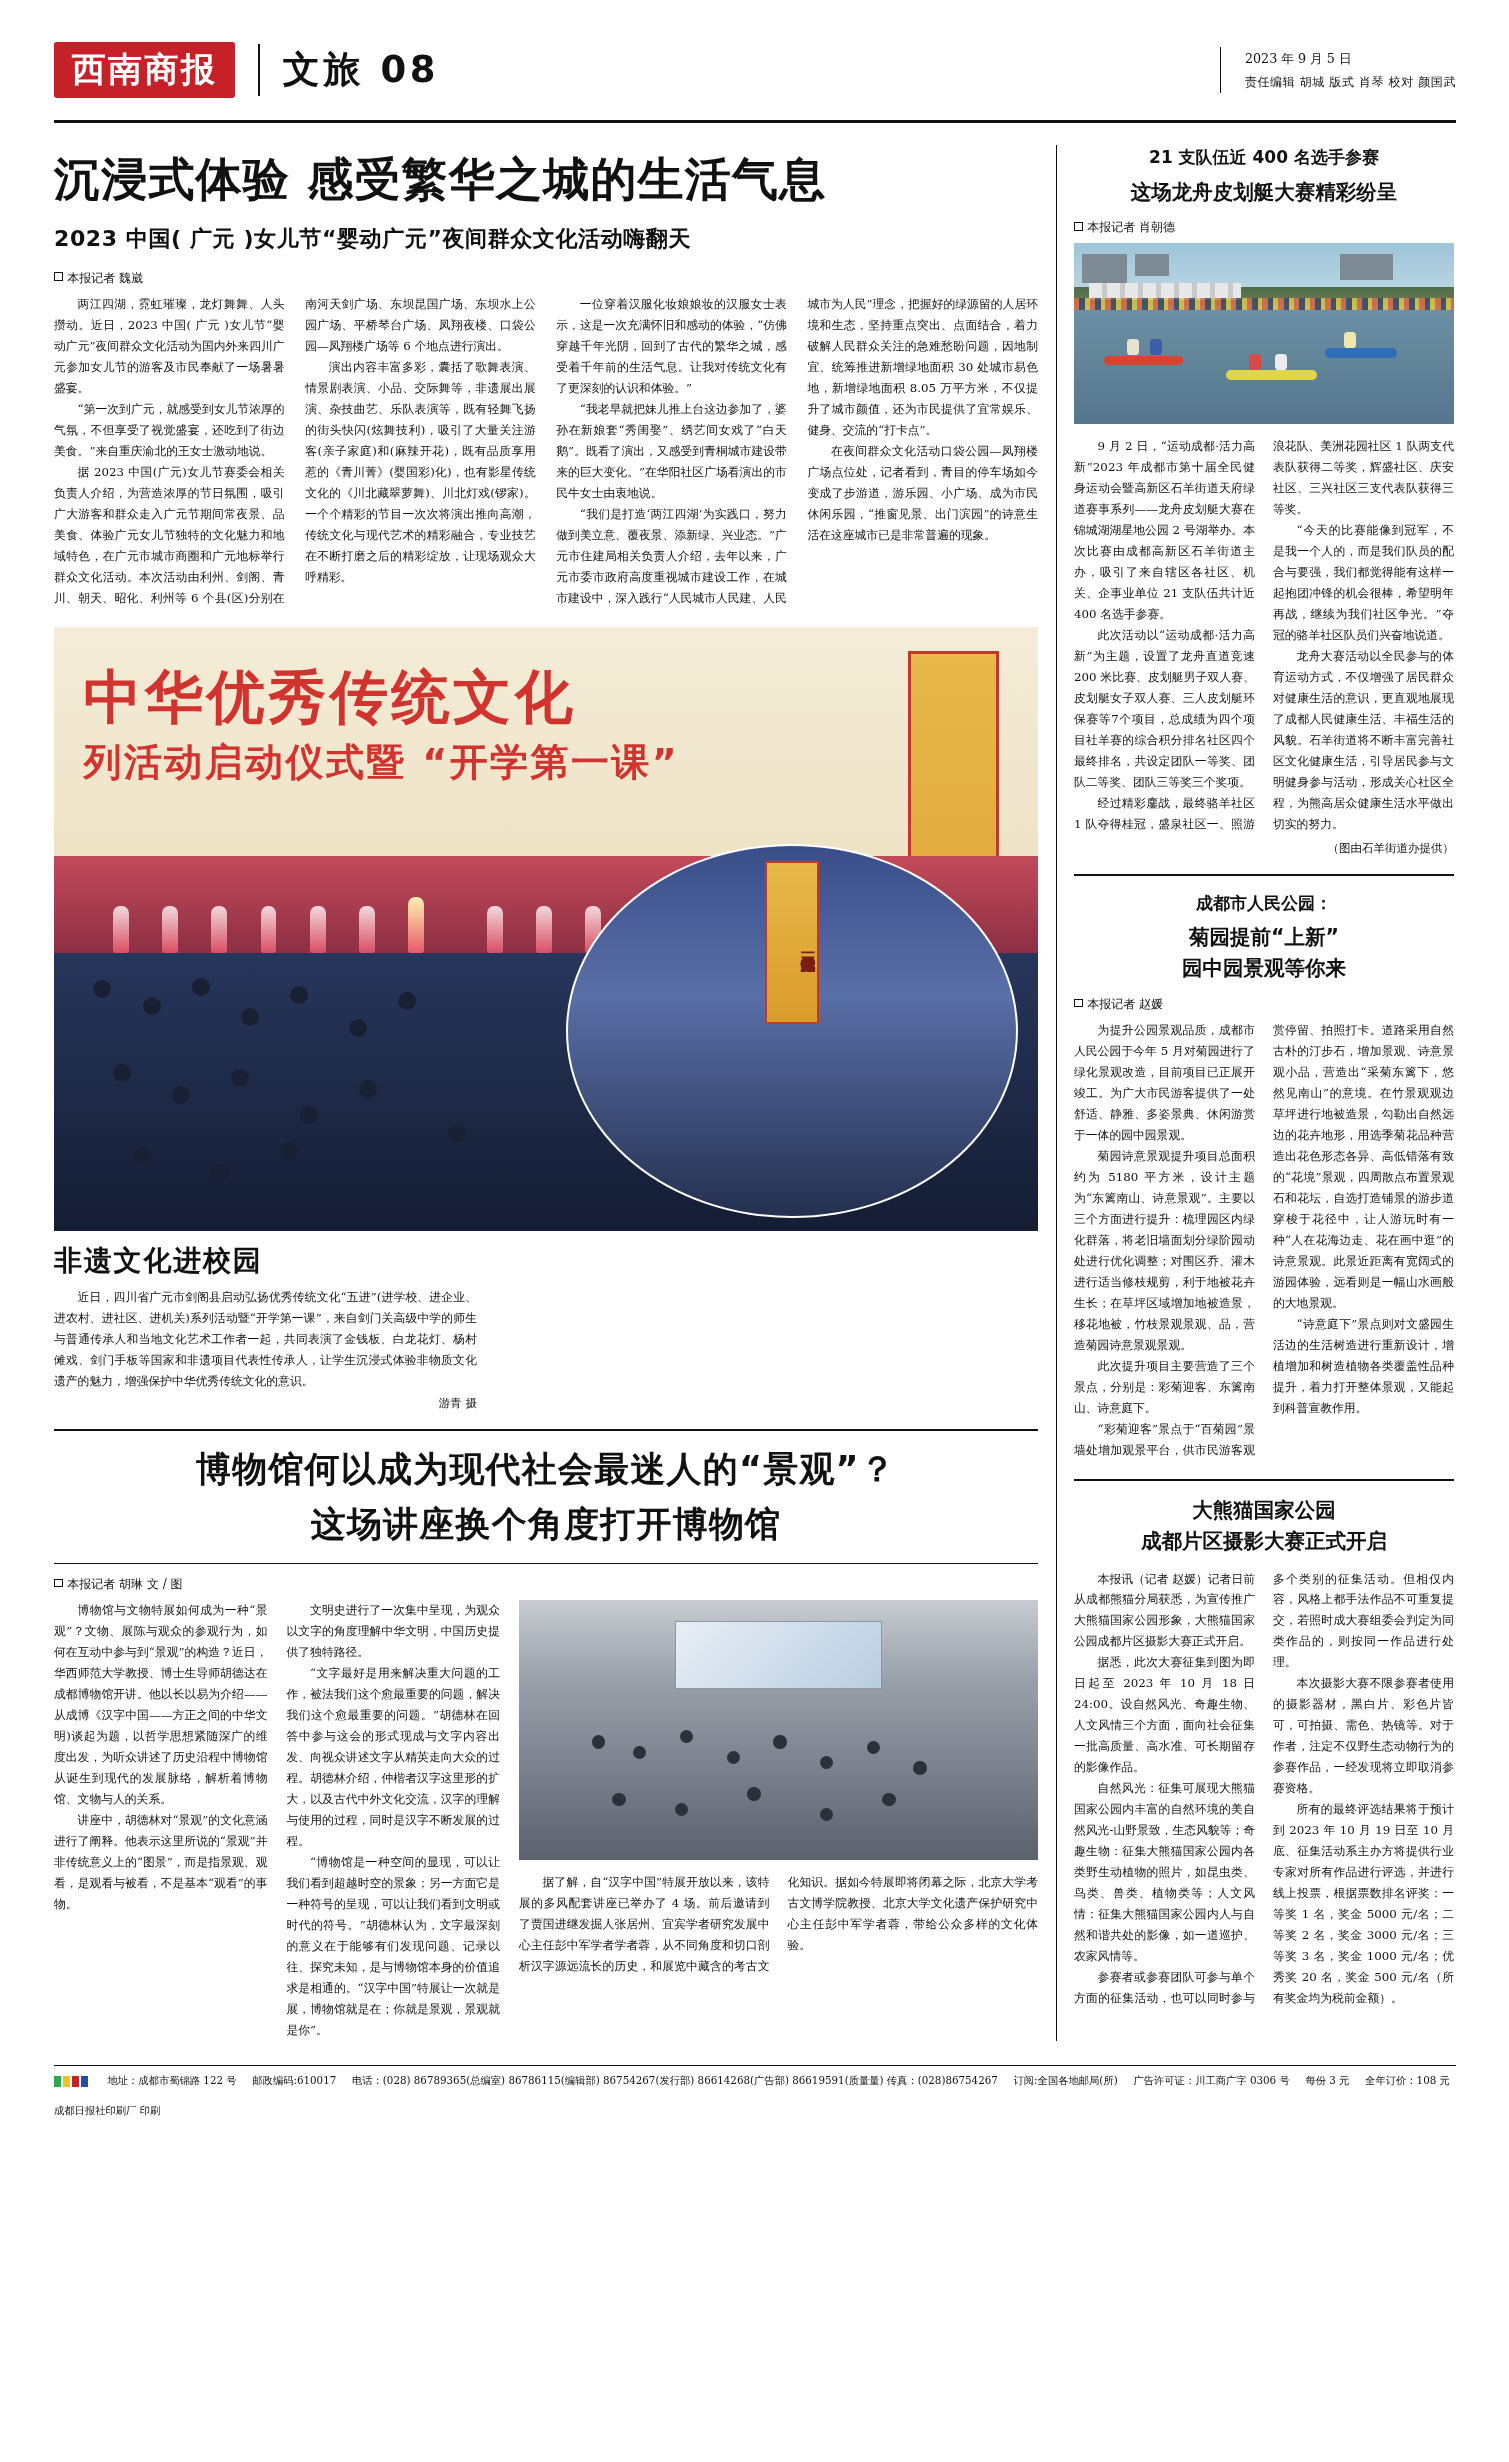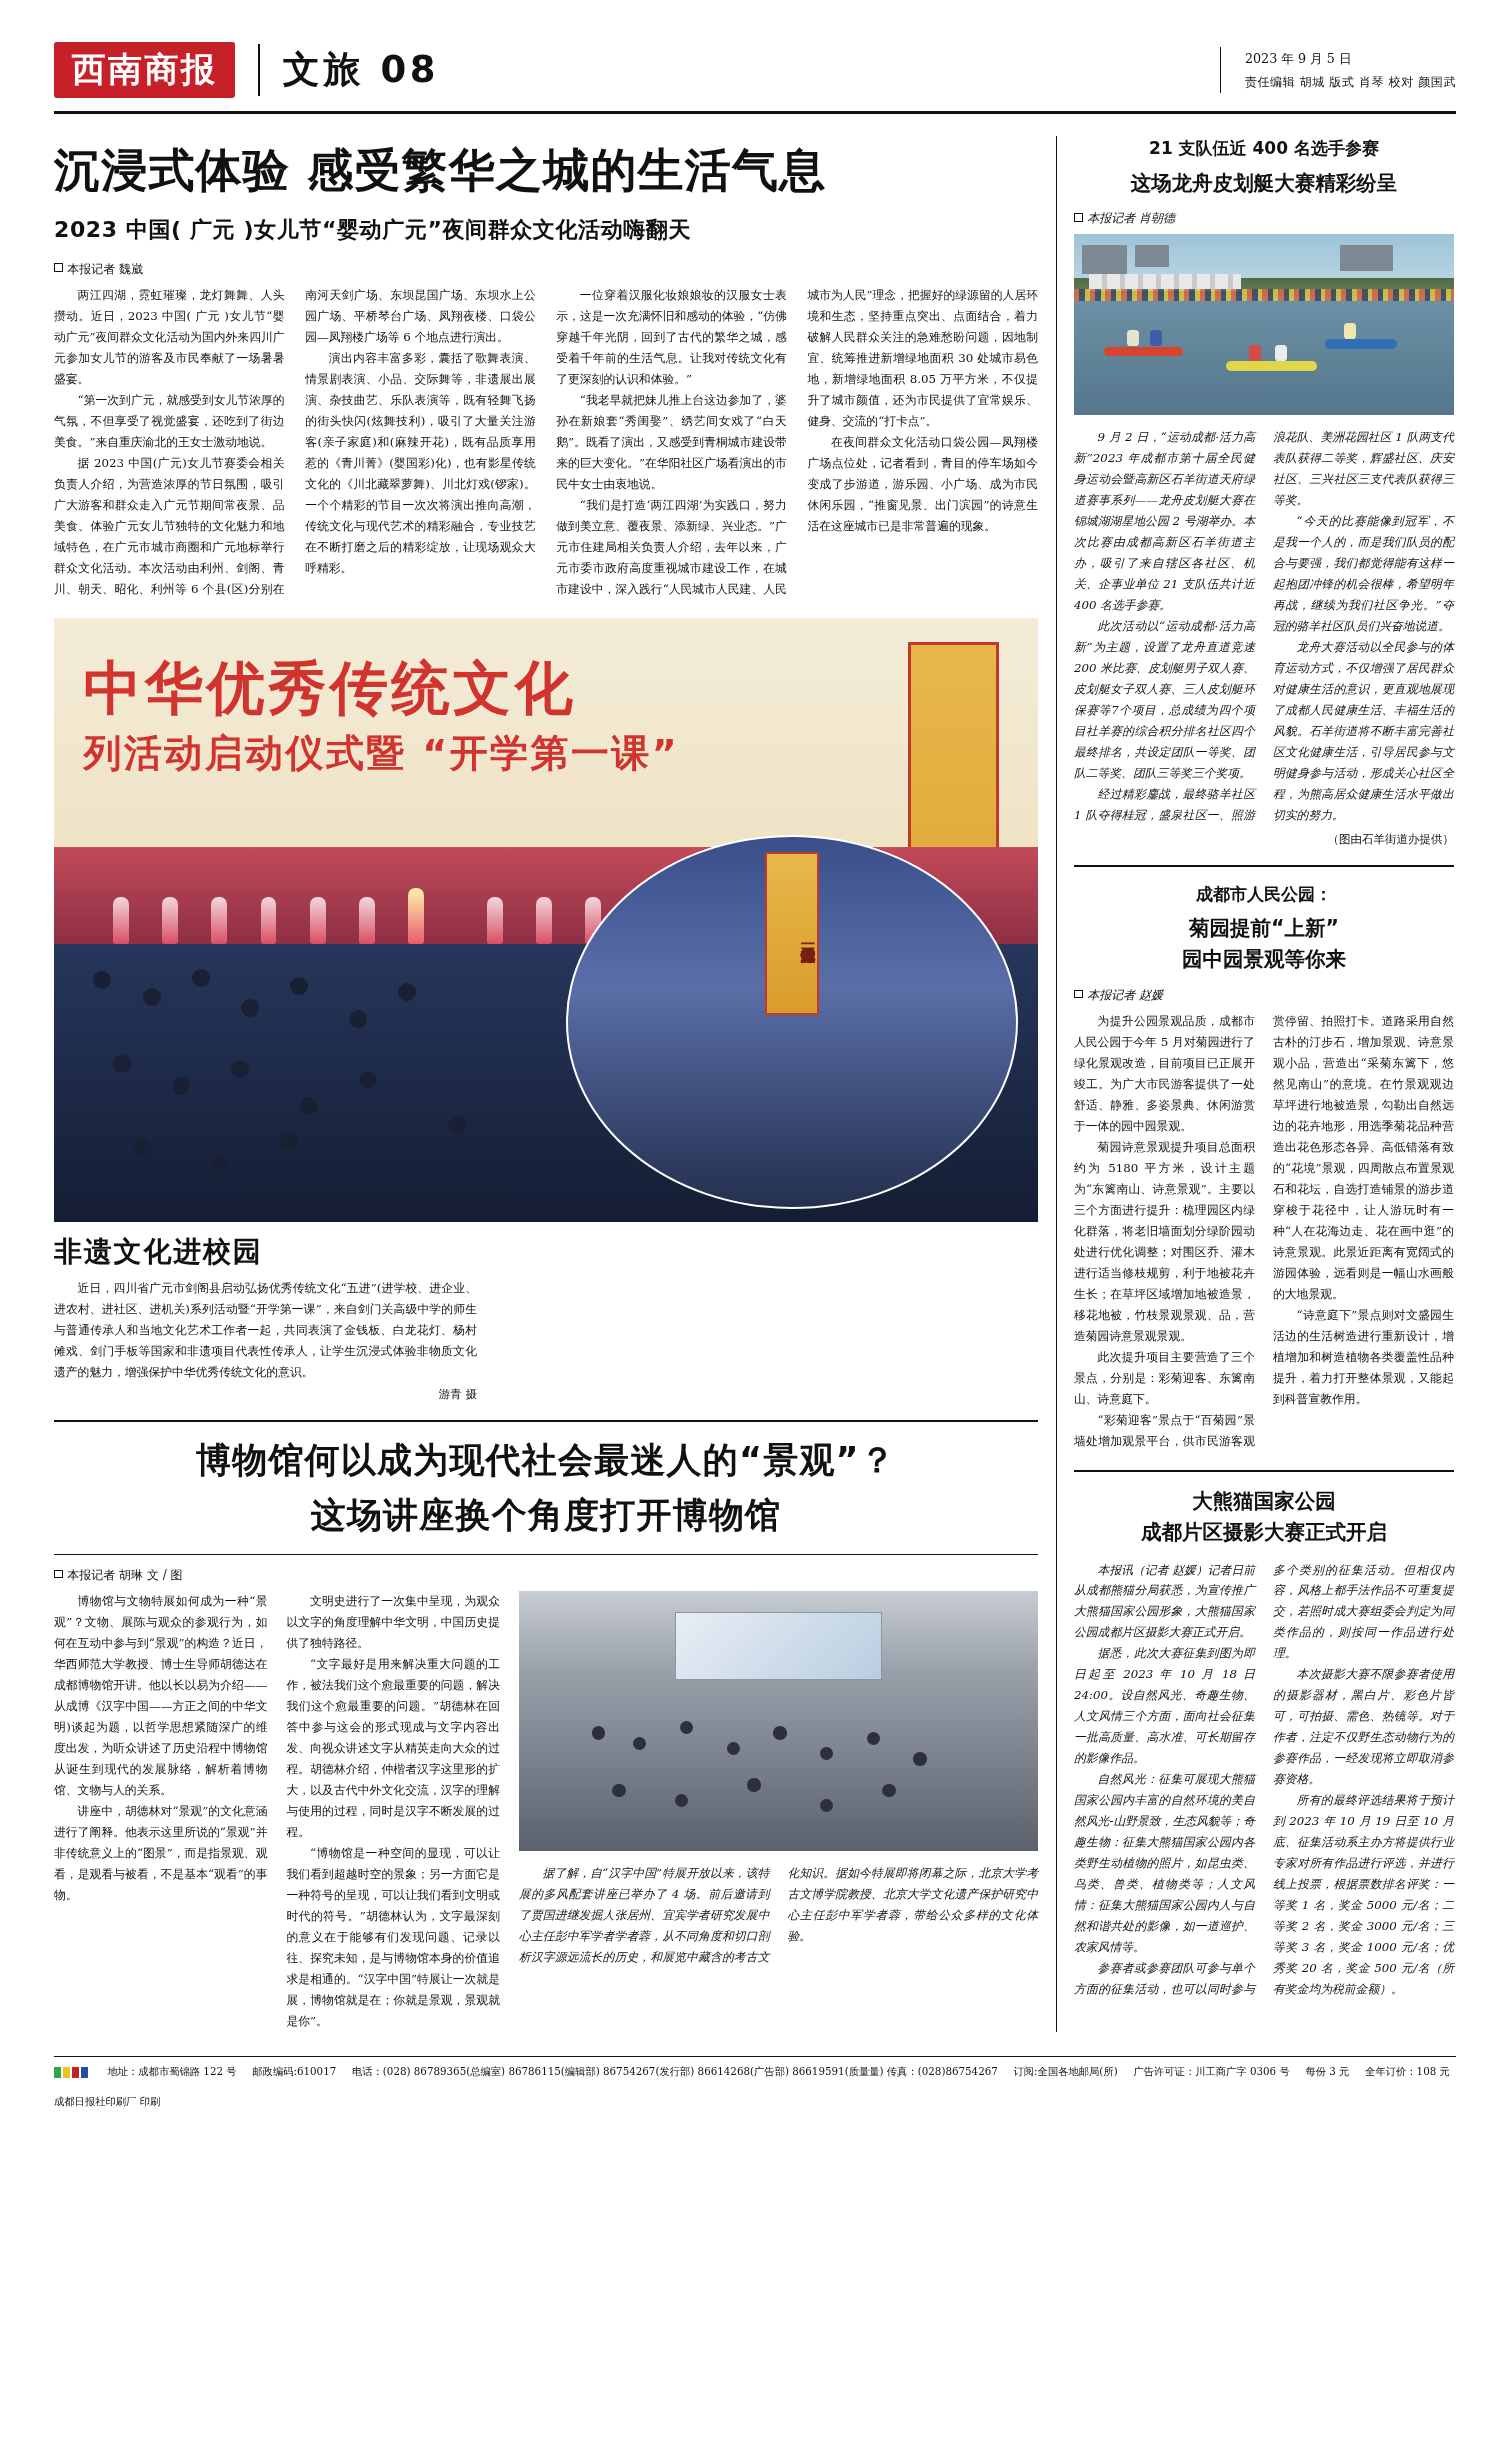--- a/index.html
+++ b/index.html
@@ -15,21 +15,21 @@
     min-height: 2462px;
     padding: 42px 54px 0 54px;
     position: relative;
   }
 
   
   .masthead {
     display: flex;
     align-items: center;
     border-bottom: 3px solid #111;
-    padding-bottom: 13px;
+    padding-bottom: 22px;
   }
   .logo-box {
     width: 181px;
     height: 56px;
     background: #c62128;
     color: #fff;
     display: flex;
     align-items: center;
     justify-content: center;
     font-family: "DejaVu Serif", serif;
@@ -288,21 +288,21 @@
     gap: 15.7px;
     flex-wrap: wrap;
   }
   .flag {
     display:inline-flex; gap:1.8px; margin-right: 3.6px;
   }
   .flag i { display:block; width: 7.2px; height: 11px; }
 
   .hr-thick { border-top: 2.4px solid #111; margin: 18px 0 14.5px 0; }
   .hr-med { border-top: 1.2px solid #111; margin: 14.5px 0 12px 0; }
-  .mt10 { margin-top:6px; } .mt20{margin-top:12px;font-style:italic;} .mt30{margin-top:18px;}
+  .mt10 { margin-top:6px; } .mt20{margin-top:12px;} .mt30{margin-top:18px;}
 </style>
 </head>
 <body>
 
 <div class="page">
 
   <div class="masthead">
     <div class="logo-box">西南商报</div>
     <div class="logo-sep"></div>
     <div class="section-title">文旅 08</div>

